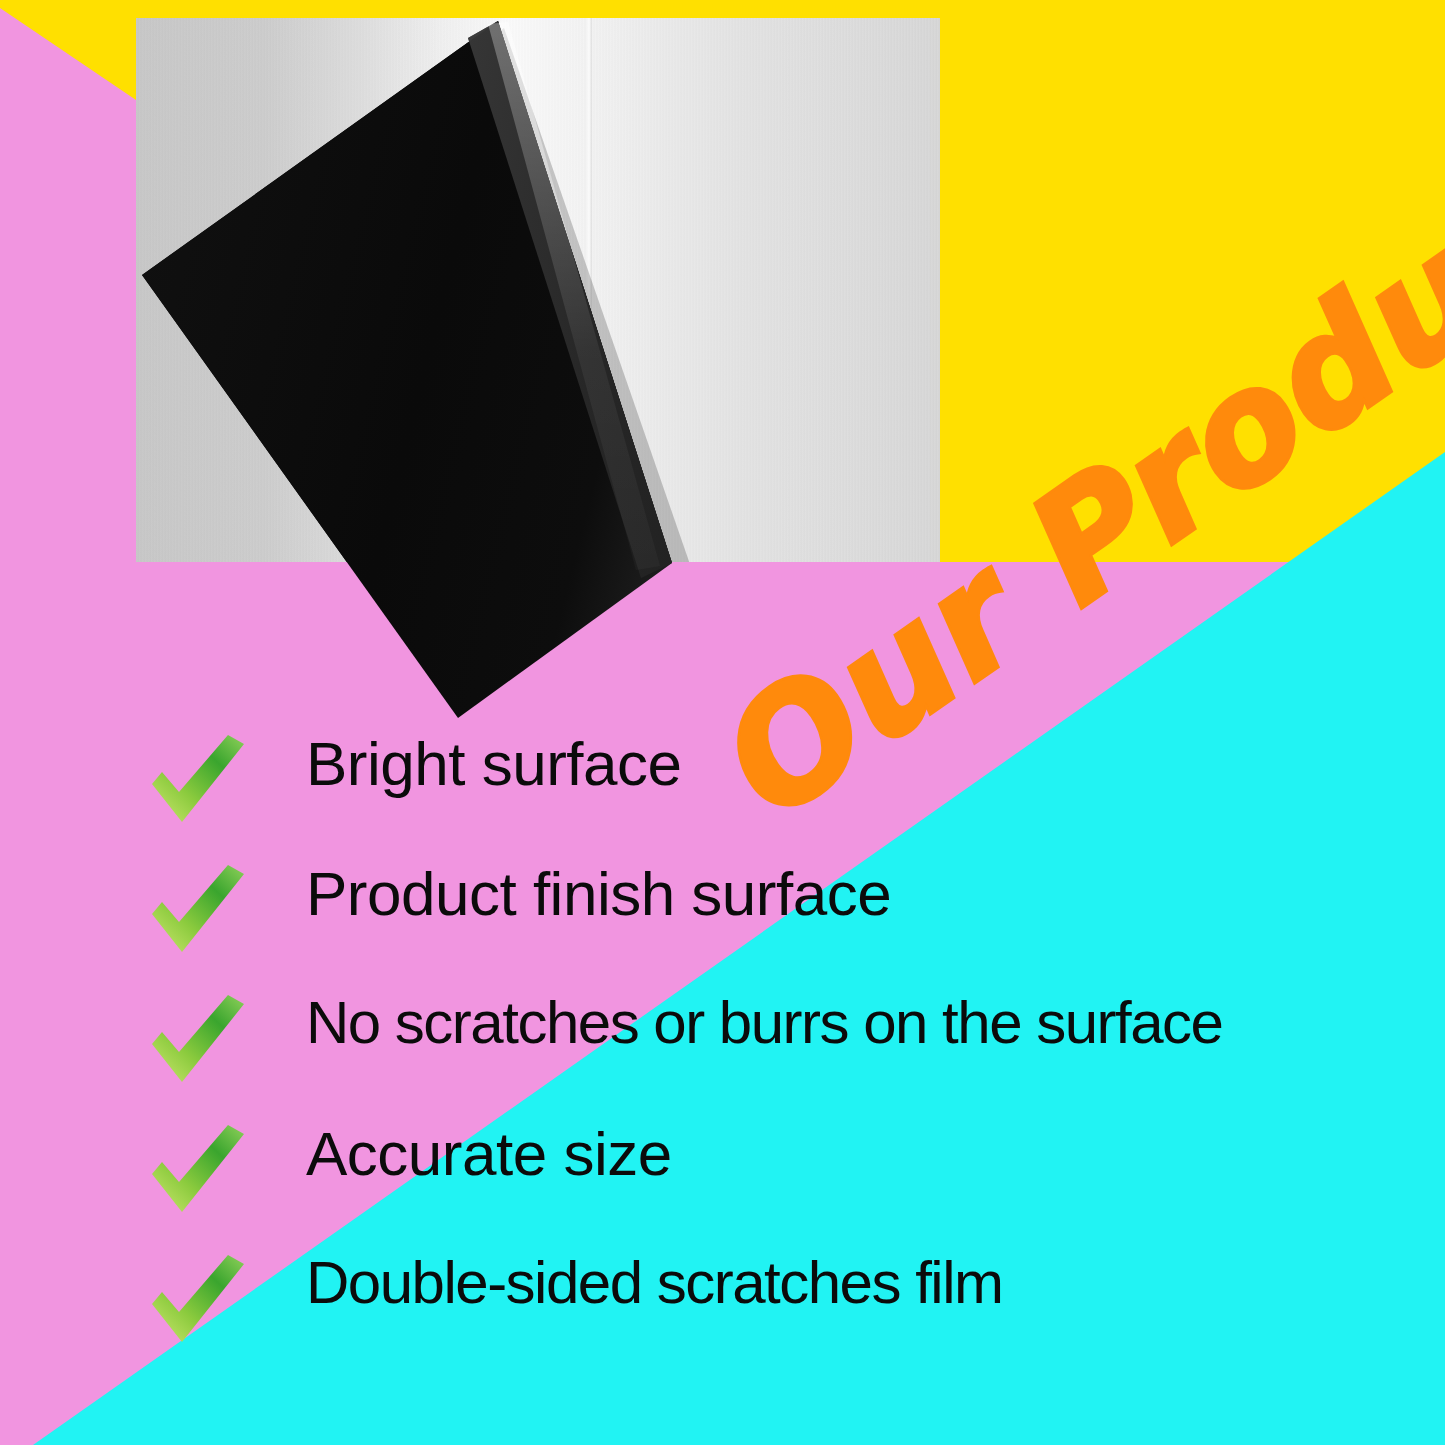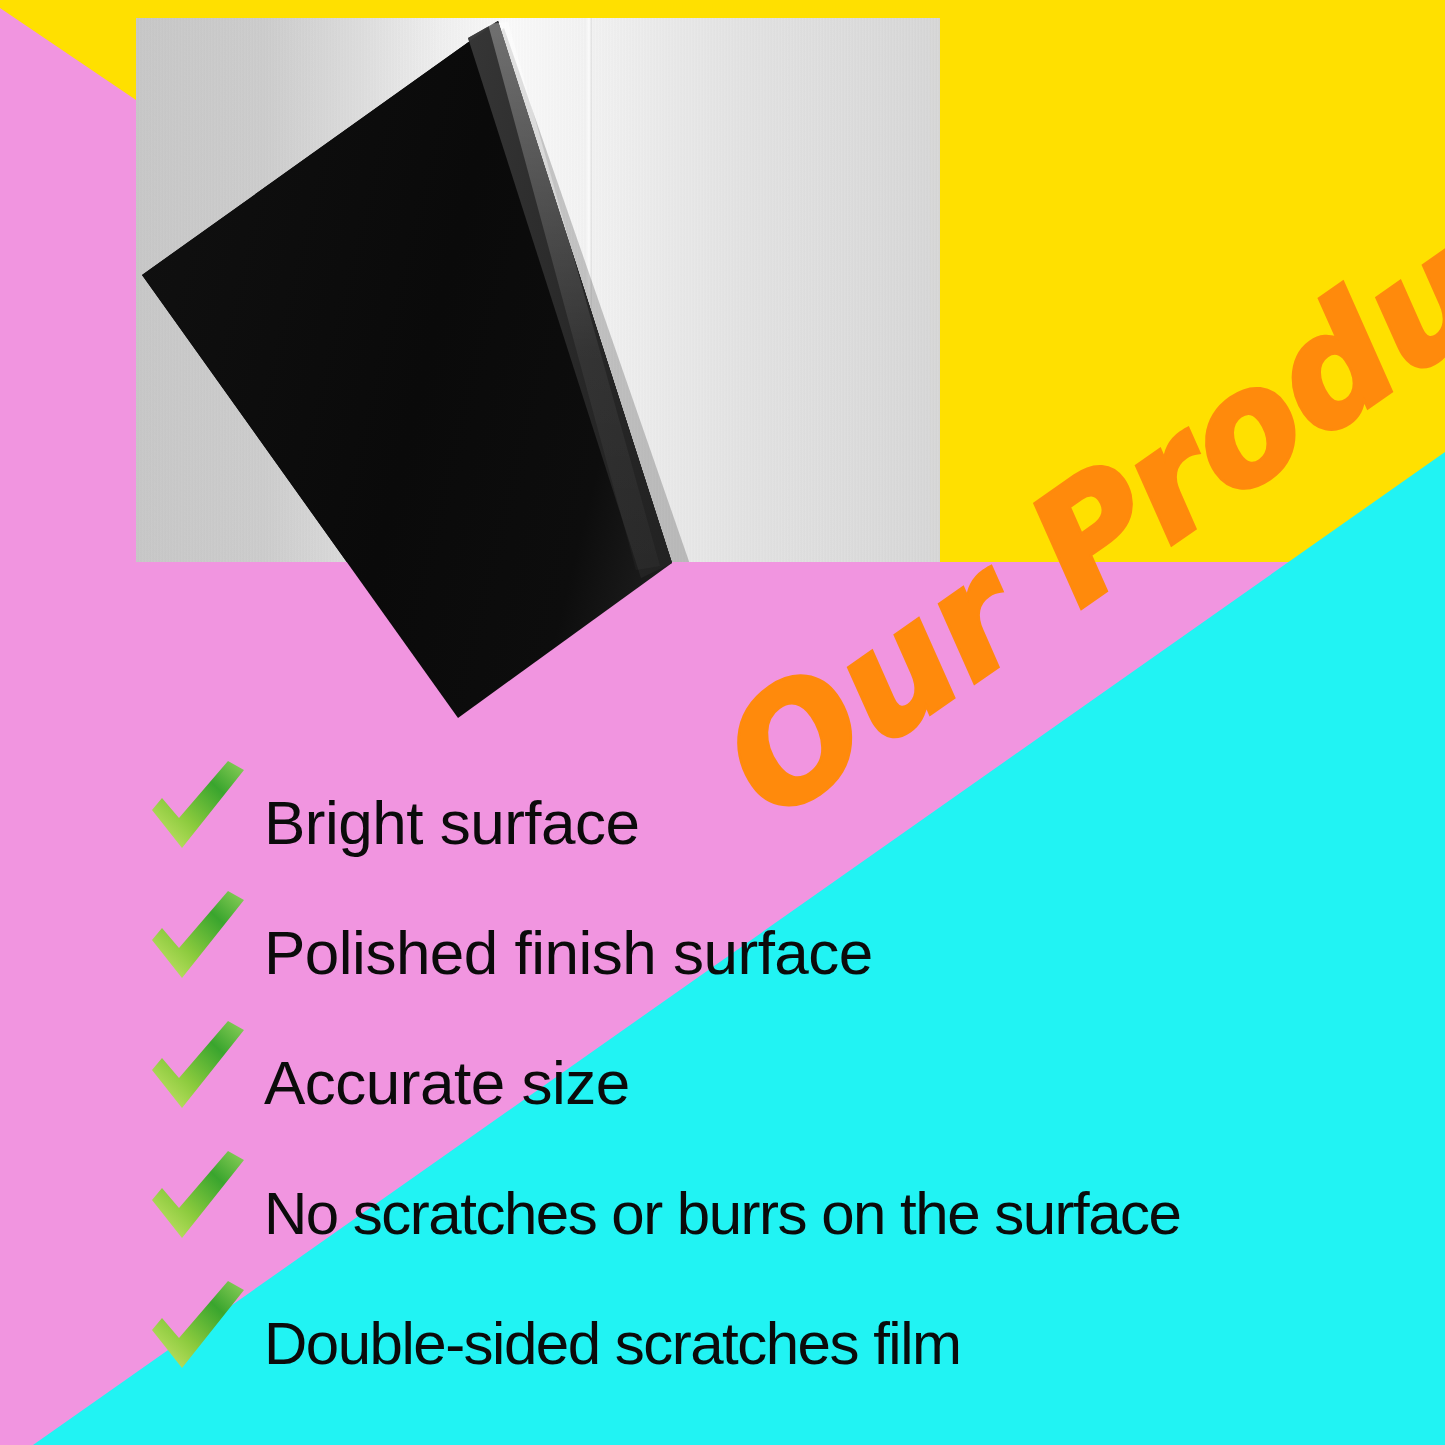--- a/index.html
+++ b/index.html
@@ -192,22 +192,23 @@
 
   
   #features {
     position: absolute;
     left: 146px;
     top: 728px;
     width: 1260px;
   }
   .feature-row {
     display: flex;
-    align-items: flex-end;
+    align-items: flex-start;
     height: 130px;
+    gap: 42px;
   }
   .check-icon {
     flex: 0 0 auto;
     width: 104px;
     height: 104px;
     margin-right: 14px;
     position: relative;
   }
   .check-icon svg { display: block; width: 104px; height: 104px; }
   .feature-label {
@@ -279,55 +280,55 @@
             <linearGradient id="g2" x1="0" y1="1" x2="1" y2="0">
               <stop offset="0%" stop-color="#CFE870"></stop>
               <stop offset="35%" stop-color="#8CCB3E"></stop>
               <stop offset="70%" stop-color="#3AA52E"></stop>
               <stop offset="100%" stop-color="#8FD05A"></stop>
             </linearGradient>
           </defs>
           <path d="M6 56 L16 44 L33 64 L82 7 L98 16 L36 94 Z" fill="url(#g2)"></path>
         </svg>
       </span>
-      <span class="feature-label">Polished finish surface</span>
+      <span class="feature-label">Product finish surface</span>
+    </div>
+
+    <div class="feature-row wide">
+      <span class="check-icon">
+        <svg viewBox="0 0 104 104" xmlns="http://www.w3.org/2000/svg">
+          <defs>
+            <linearGradient id="g4" x1="0" y1="1" x2="1" y2="0">
+              <stop offset="0%" stop-color="#CFE870"></stop>
+              <stop offset="35%" stop-color="#8CCB3E"></stop>
+              <stop offset="70%" stop-color="#3AA52E"></stop>
+              <stop offset="100%" stop-color="#8FD05A"></stop>
+            </linearGradient>
+          </defs>
+          <path d="M6 56 L16 44 L33 64 L82 7 L98 16 L36 94 Z" fill="url(#g4)"></path>
+        </svg>
+      </span>
+      <span class="feature-label">No scratches or burrs on the surface</span>
     </div>
 
     <div class="feature-row narrow">
       <span class="check-icon">
         <svg viewBox="0 0 104 104" xmlns="http://www.w3.org/2000/svg">
           <defs>
             <linearGradient id="g3" x1="0" y1="1" x2="1" y2="0">
               <stop offset="0%" stop-color="#CFE870"></stop>
               <stop offset="35%" stop-color="#8CCB3E"></stop>
               <stop offset="70%" stop-color="#3AA52E"></stop>
               <stop offset="100%" stop-color="#8FD05A"></stop>
             </linearGradient>
           </defs>
           <path d="M6 56 L16 44 L33 64 L82 7 L98 16 L36 94 Z" fill="url(#g3)"></path>
         </svg>
       </span>
       <span class="feature-label">Accurate size</span>
-    </div>
-
-    <div class="feature-row wide">
-      <span class="check-icon">
-        <svg viewBox="0 0 104 104" xmlns="http://www.w3.org/2000/svg">
-          <defs>
-            <linearGradient id="g4" x1="0" y1="1" x2="1" y2="0">
-              <stop offset="0%" stop-color="#CFE870"></stop>
-              <stop offset="35%" stop-color="#8CCB3E"></stop>
-              <stop offset="70%" stop-color="#3AA52E"></stop>
-              <stop offset="100%" stop-color="#8FD05A"></stop>
-            </linearGradient>
-          </defs>
-          <path d="M6 56 L16 44 L33 64 L82 7 L98 16 L36 94 Z" fill="url(#g4)"></path>
-        </svg>
-      </span>
-      <span class="feature-label">No scratches or burrs on the surface</span>
     </div>
 
     <div class="feature-row wide">
       <span class="check-icon">
         <svg viewBox="0 0 104 104" xmlns="http://www.w3.org/2000/svg">
           <defs>
             <linearGradient id="g5" x1="0" y1="1" x2="1" y2="0">
               <stop offset="0%" stop-color="#CFE870"></stop>
               <stop offset="35%" stop-color="#8CCB3E"></stop>
               <stop offset="70%" stop-color="#3AA52E"></stop>

